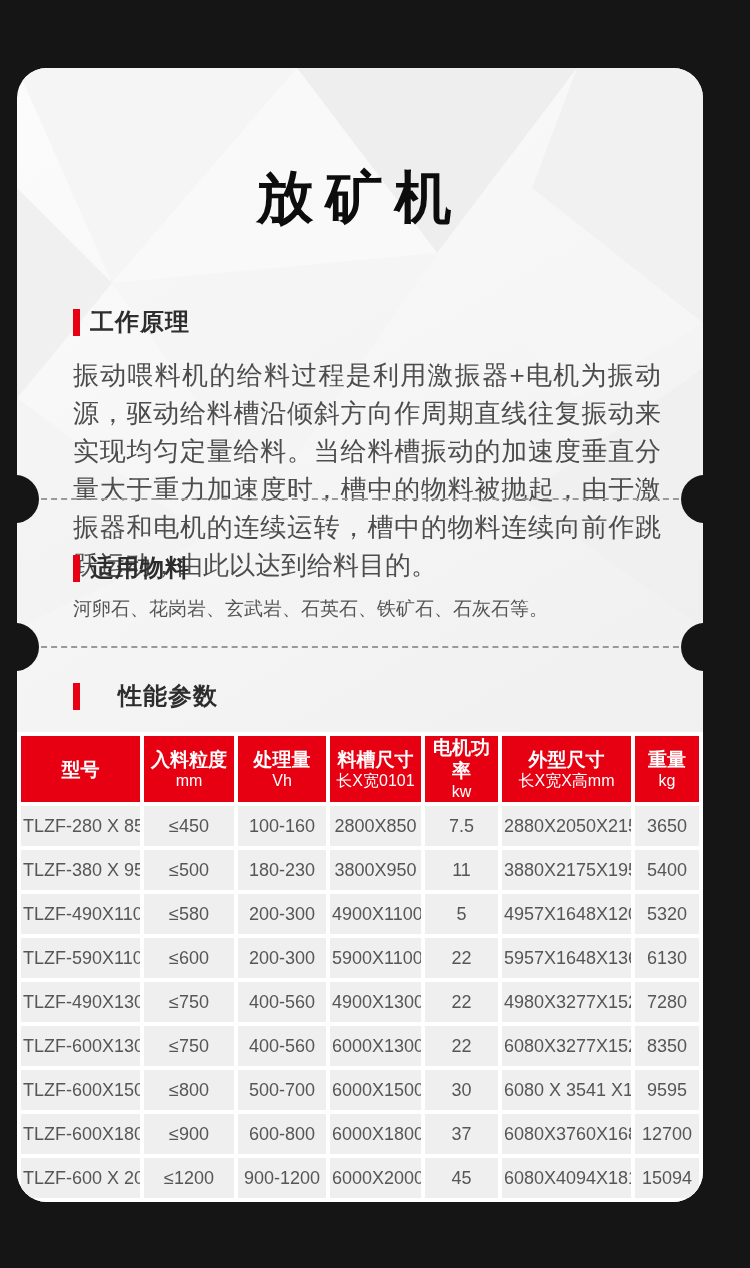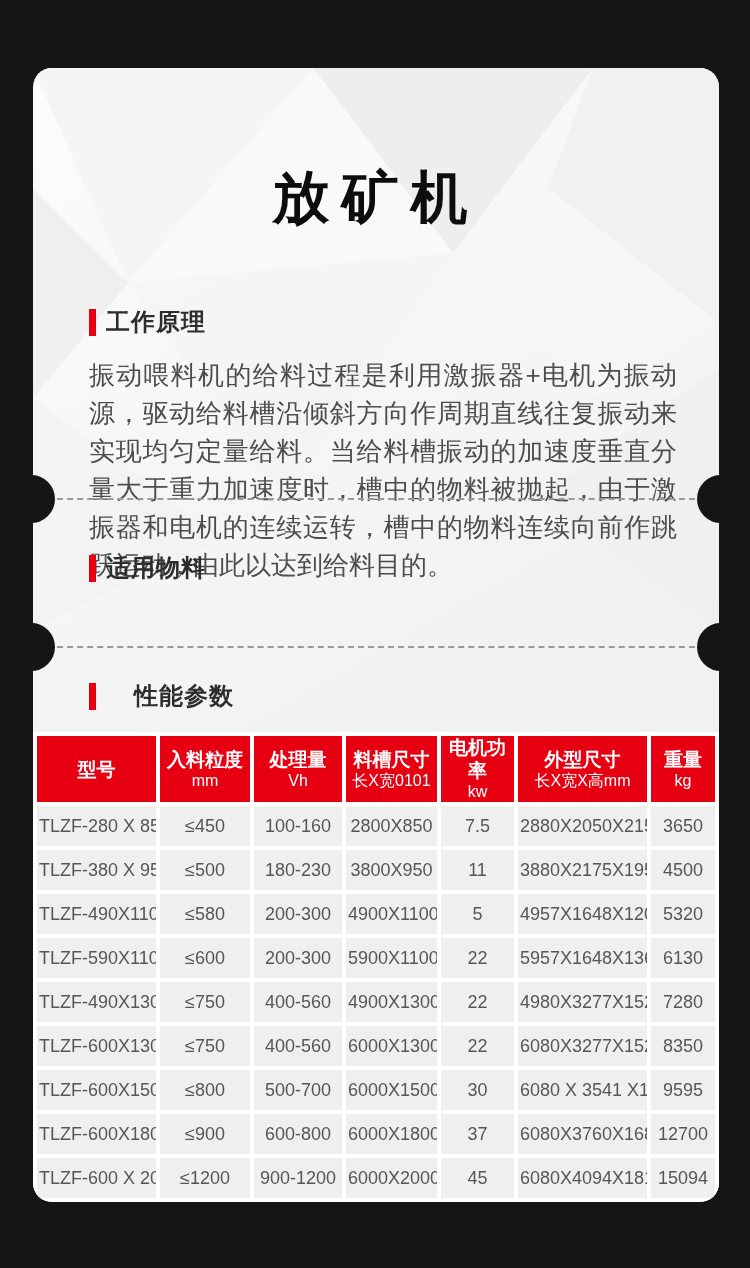--- a/index.html
+++ b/index.html
@@ -5,23 +5,23 @@
   * { margin: 0; padding: 0; box-sizing: border-box; }
   html, body {
     width: 750px; height: 1268px;
     background: #151515;
     font-family: "Liberation Sans", "DejaVu Sans", sans-serif;
     overflow: hidden;
   }
   .page { position: relative; width: 750px; height: 1268px; background: #151515; }
 
   .card {
-    position: absolute; left: 33px; top: 68px;
+    position: absolute; left: 17px; top: 68px;
     width: 686px; height: 1134px;
-    border-radius: 19px;
+    border-radius: 30px;
     background: linear-gradient(150deg, #fcfcfc 0%, #f2f2f2 55%, #ededed 100%);
     overflow: hidden;
   }
   .facets { position: absolute; inset: 0; width: 100%; height: 100%; pointer-events: none; }
 
   .page-title {
     position: absolute; top: 92px; left: 0; width: 100%;
     text-align: center;
     font-size: 57px; font-weight: 900; color: #0d0d0d;
     letter-spacing: 12px;
@@ -118,20 +118,21 @@
       <h2>工作原理</h2>
     </div>
     <p class="principle-body">振动喂料机的给料过程是利用激振器+电机为振动源，驱动给料槽沿倾斜方向作周期直线往复振动来实现均匀定量给料。当给料槽振动的加速度垂直分量大于重力加速度时，槽中的物料被抛起，由于激振器和电机的连续运转，槽中的物料连续向前作跳跃运动，由此以达到给料目的。</p>
 
     <div class="dashed-divider divider1"></div>
 
     <div class="section-head sec2-head">
       <span class="accent-bar"></span>
       <h2>适用物料</h2>
     </div>
+    <p class="materials-body">河卵石、花岗岩、玄武岩、石英石、铁矿石、石灰石等。</p>
 
     <div class="dashed-divider divider2"></div>
 
     <div class="section-head sec3-head">
       <span class="accent-bar"></span>
       <h2>性能参数</h2>
     </div>
 
     <table class="spec">
       <colgroup>
@@ -185,21 +186,21 @@
             <td>2880X2050X2150</td>
             <td>3650</td>
           </tr>
           <tr>
             <td>TLZF-380 X 95</td>
             <td>≤500</td>
             <td>180-230</td>
             <td>3800X950</td>
             <td>11</td>
             <td>3880X2175X1957</td>
-            <td>4500</td>
+            <td>5400</td>
           </tr>
           <tr>
             <td>TLZF-490X110</td>
             <td>≤580</td>
             <td>200-300</td>
             <td>4900X1100</td>
             <td>5</td>
             <td>4957X1648X1209</td>
             <td>5320</td>
           </tr>

